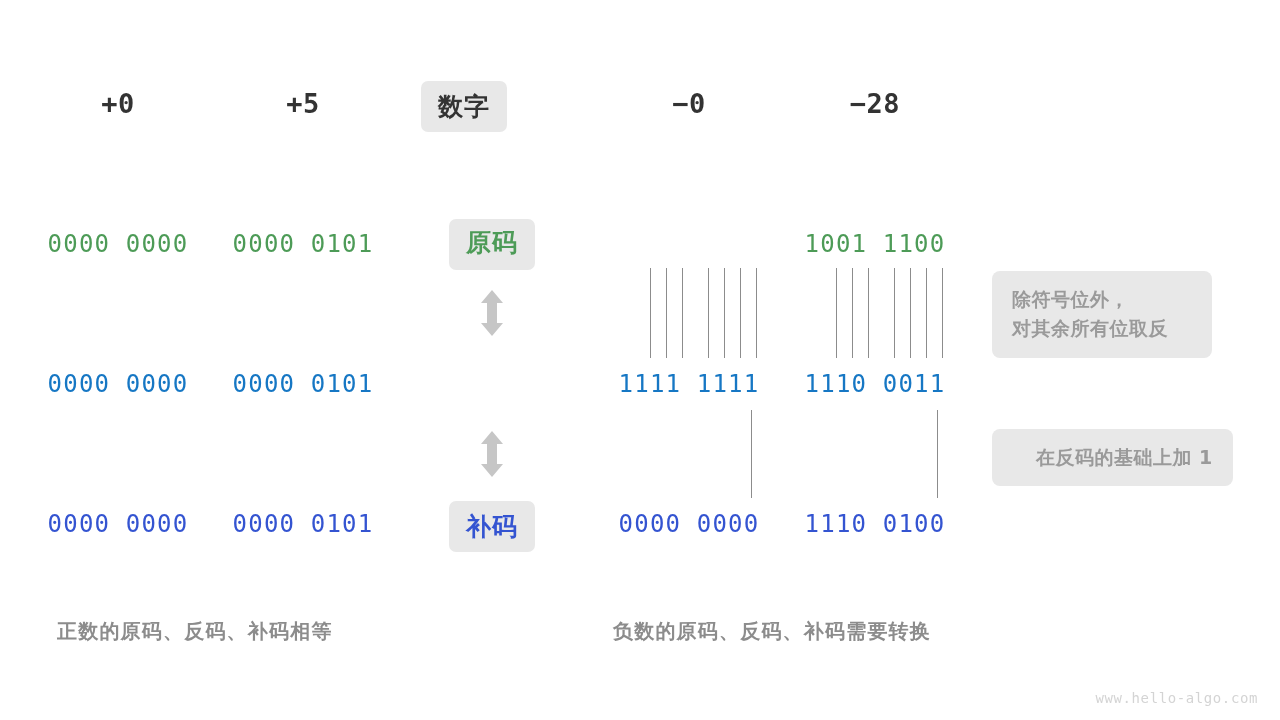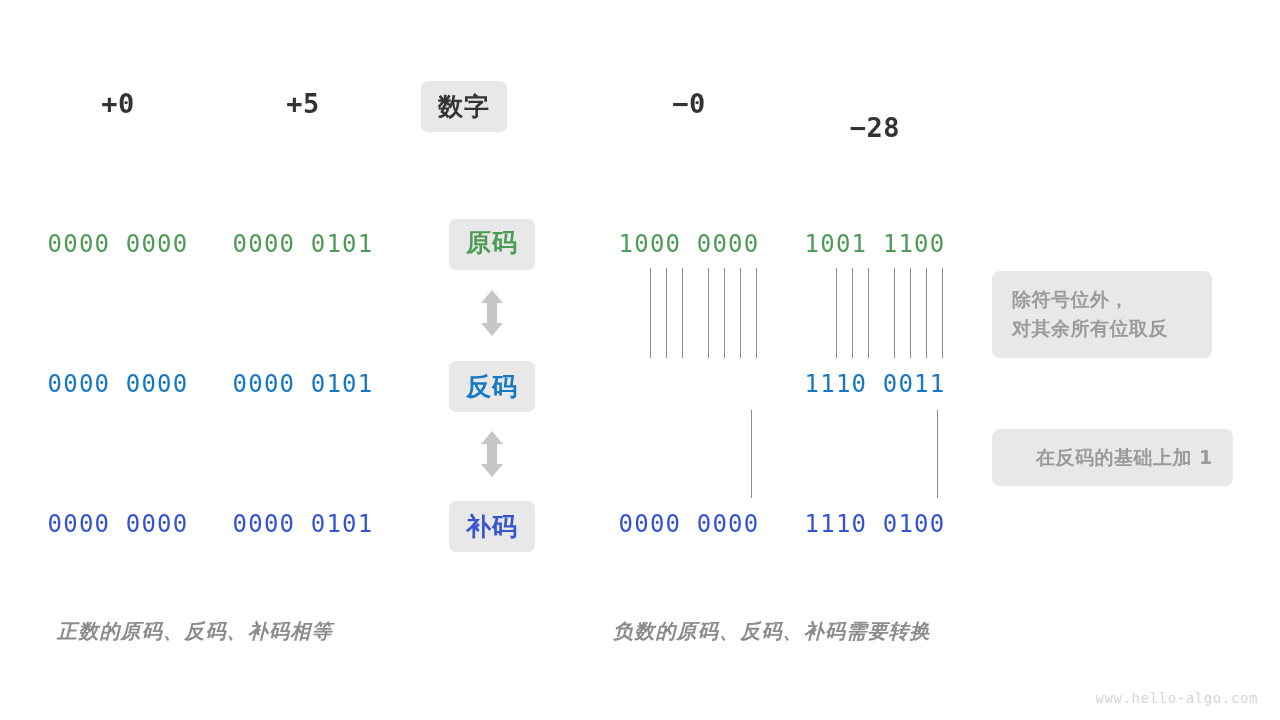--- a/index.html
+++ b/index.html
@@ -99,21 +99,20 @@
   }
 
   
   .caption {
     position: absolute;
     color: #8c8c8c;
     font-size: 20px;
     font-weight: 700;
     letter-spacing: 1.2px;
     white-space: nowrap;
-    font-style: italic;
   }
 
   
   .watermark {
     position: absolute;
     right: 22px;
     bottom: 14px;
     color: #d4d4d4;
     font-family: "DejaVu Sans Mono", "Liberation Mono", monospace;
     font-size: 14px;
@@ -127,29 +126,28 @@
 <div id="stage">
 
   <div class="cell hdr-num" style="left:118px; top:88px;">+0</div>
 
   <div class="cell hdr-num" style="left:303px; top:88px;">+5</div>
 
   <div class="badge num" style="left:464px; top:81px;">数字</div>
 
   <div class="cell hdr-num" style="left:689px; top:88px;">−0</div>
 
-  <div class="cell hdr-num" style="left:875px; top:88px;margin-top:24px;">−28</div>
+  <div class="cell hdr-num" style="left:875px; top:88px;">−28</div>
 
   <div class="cell bits green" style="left:118px; top:230px;">0000 0000</div>
 
   <div class="cell bits green" style="left:303px; top:230px;">0000 0101</div>
 
   <div class="badge sign" style="left:492px; top:219px;font-family:Liberation Mono, monospace;">原码</div>
 
-  <div class="cell bits green" style="left:689px; top:230px;">1000 0000</div>
 
   <div class="cell bits green" style="left:875px; top:230px;">1001 1100</div>
 
   <div class="vline" style="left:650px; top:268px; height:90px;"></div>
   <div class="vline" style="left:666px; top:268px; height:90px;"></div>
   <div class="vline" style="left:682px; top:268px; height:90px;"></div>
   <div class="vline" style="left:708px; top:268px; height:90px;"></div>
   <div class="vline" style="left:724px; top:268px; height:90px;"></div>
   <div class="vline" style="left:740px; top:268px; height:90px;"></div>
   <div class="vline" style="left:756px; top:268px; height:90px;"></div>
@@ -168,22 +166,22 @@
     </svg>
   </div>
 
   <div class="note" style="left:992px; top:271px; width:180px;">除符号位外，
 对其余所有位取反</div>
 
   <div class="cell bits blue" style="left:118px; top:370px;">0000 0000</div>
 
   <div class="cell bits blue" style="left:303px; top:370px;">0000 0101</div>
 
-  <div class="badge ones" style="left:492px; top:361px;">反码</div>
-
+
+  <div class="cell bits blue" style="left:689px; top:370px;">1111 1111</div>
 
   <div class="cell bits blue" style="left:875px; top:370px;">1110 0011</div>
 
   <div class="vline" style="left:751px; top:410px; height:88px;"></div>
   <div class="vline" style="left:937px; top:410px; height:88px;"></div>
 
   <div class="dblarrow" style="left:492px; top:431px;">
     <svg viewBox="0 0 26 46" xmlns="http://www.w3.org/2000/svg">
       <polygon points="13,0 24,13 18,13 18,33 24,33 13,46 2,33 8,33 8,13 2,13" fill="#c6c6c6"></polygon>
     </svg>

